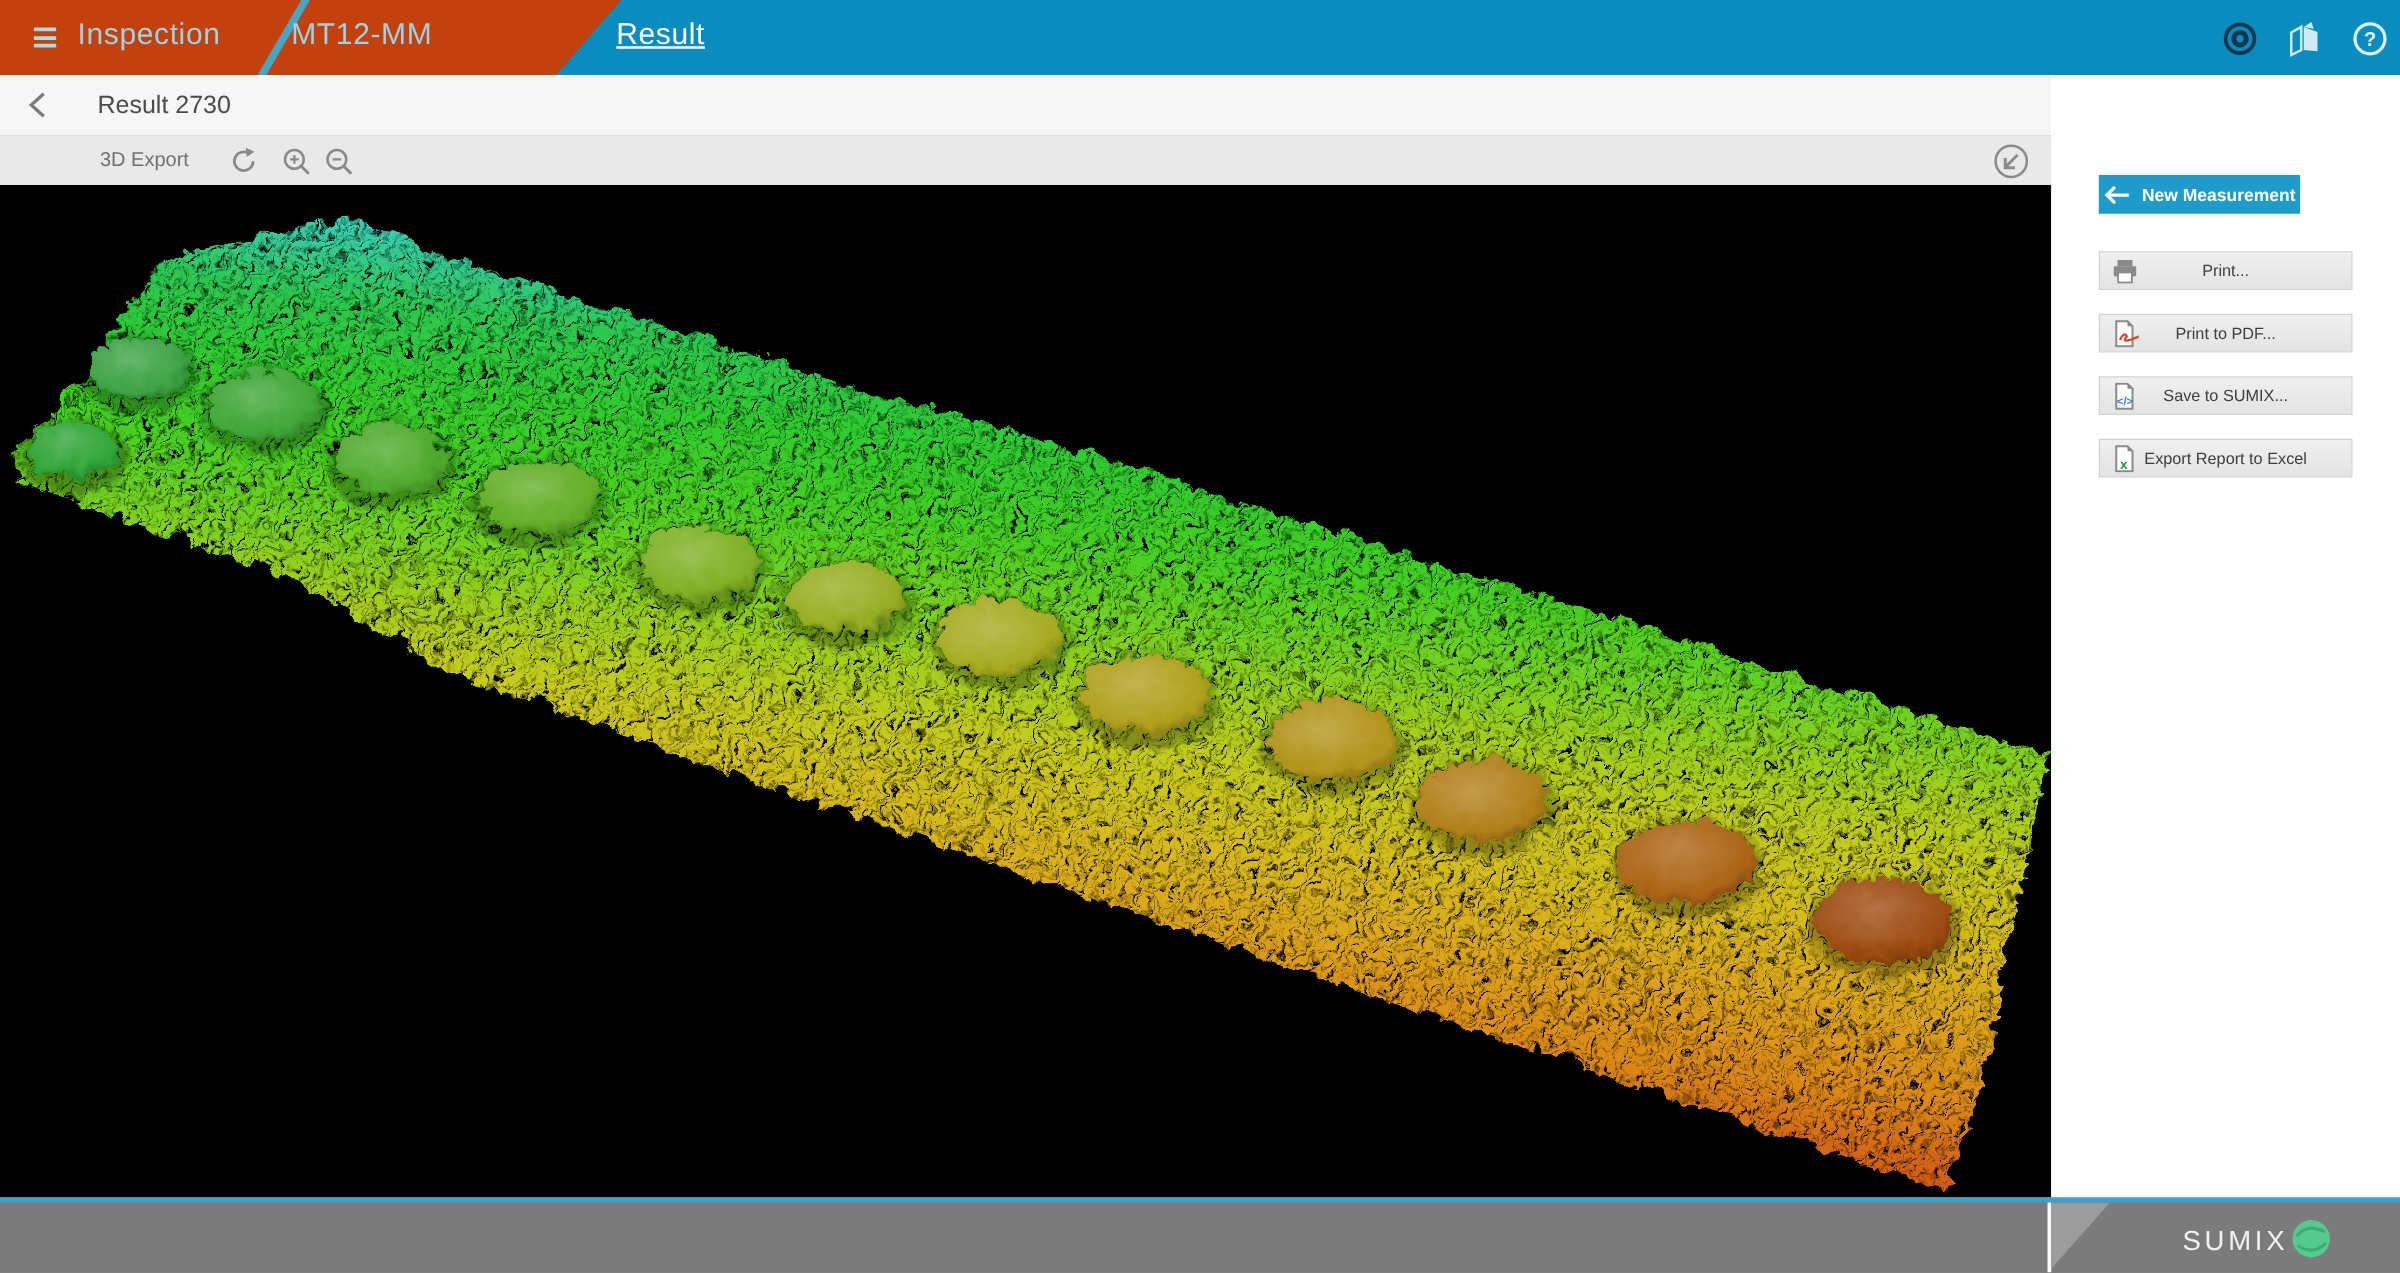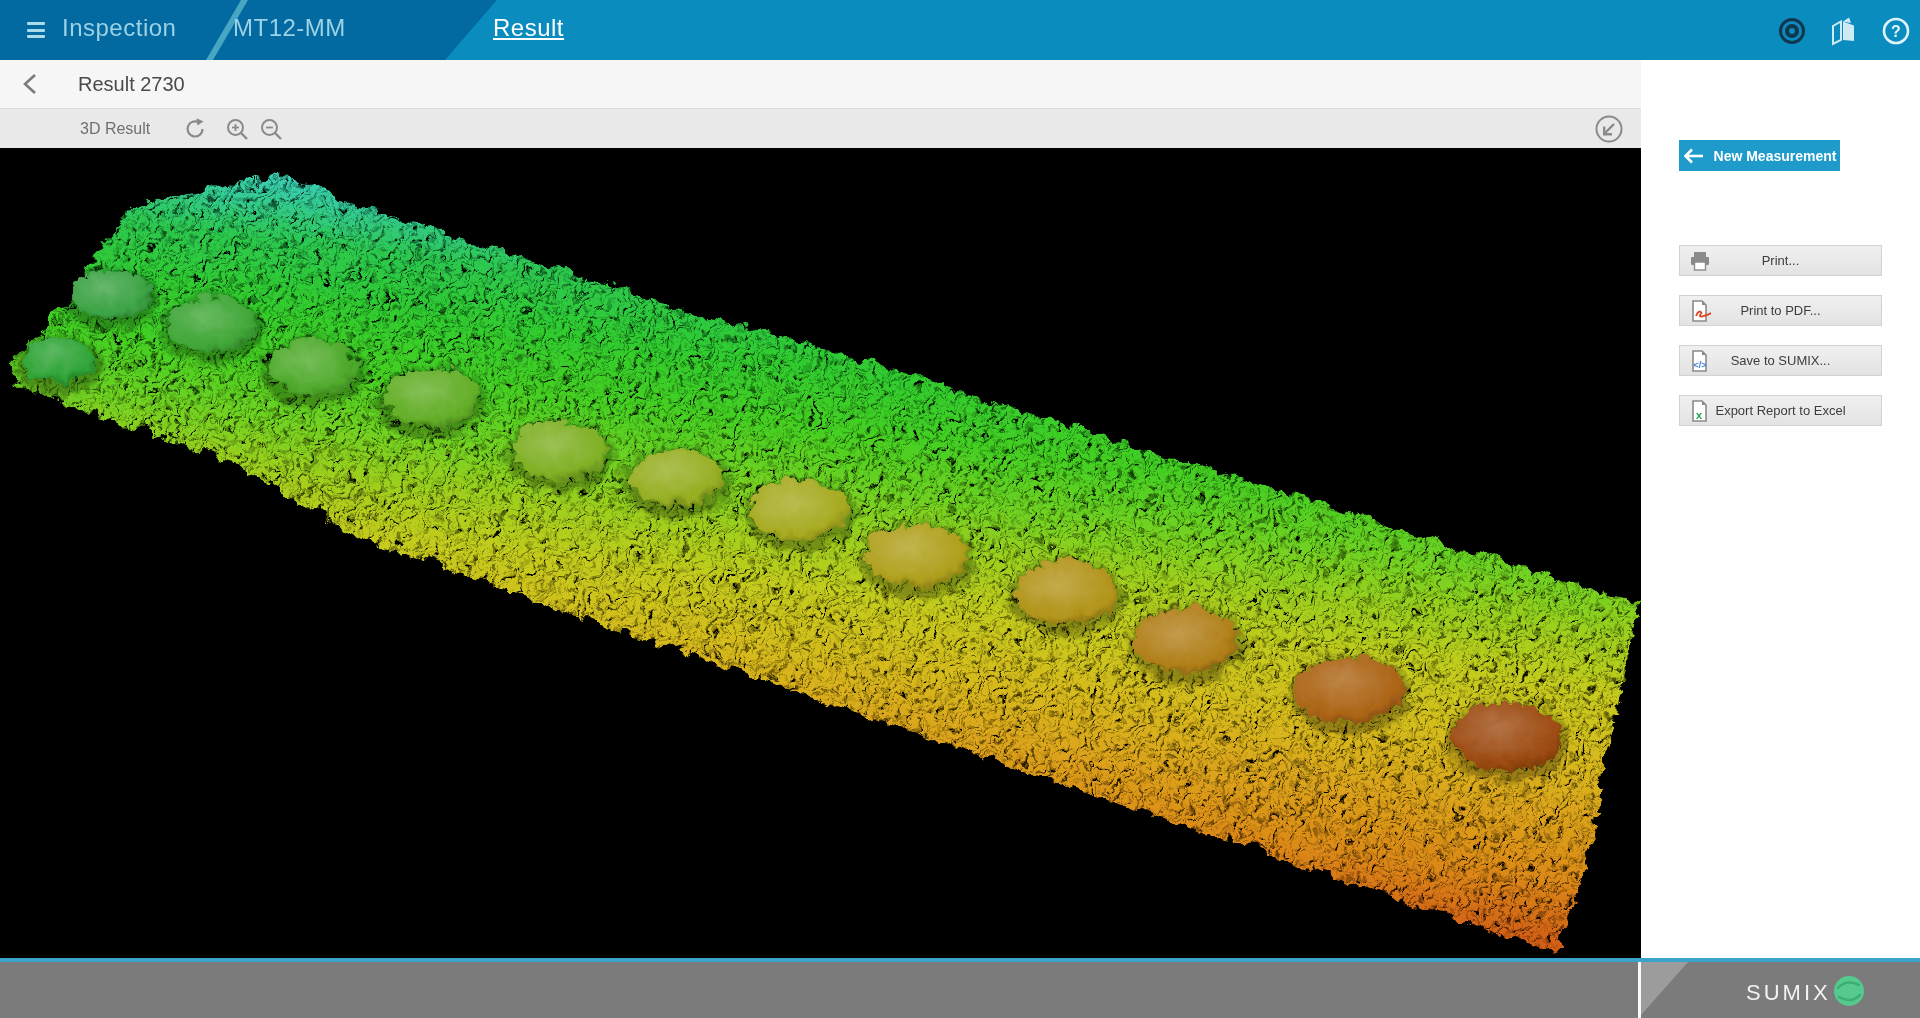--- a/index.html
+++ b/index.html
@@ -2,21 +2,21 @@
 <html><head>
 <meta charset="utf-8">
 <style>
   html,body{margin:0;padding:0;}
   body{
     width:1920px;height:1018px;position:relative;overflow:hidden;
     font-family:"Liberation Sans",sans-serif;background:#ffffff;
     -webkit-font-smoothing:antialiased;
   }
   
-  .topbar{position:absolute;left:0;top:0;width:1920px;height:60px;background:#0369a1;}
+  .topbar{position:absolute;left:0;top:0;width:1920px;height:60px;background:#c2410c;}
   .topbar-bright{position:absolute;inset:0;background:#0A8DBE;
     clip-path:polygon(497px 0,1920px 0,1920px 60px,445px 60px);}
   .topbar-sep{position:absolute;inset:0;background:#46A6C4;
     clip-path:polygon(241px 0,248px 0,213px 60px,206px 60px);}
   .hamburger{position:absolute;left:27px;top:22px;width:18px;height:16px;cursor:pointer;}
   .hamburger i{display:block;height:3px;margin-bottom:3.5px;background:#A9DCEA;border-radius:1px;}
   .tab{position:absolute;top:14px;font-size:24px;font-weight:300;color:#9BD2E5;letter-spacing:0.5px;cursor:pointer;}
   .tab.active{color:#FFFFFF;font-weight:400;text-decoration:underline;}
   .tab-inspection{left:62px;}
   .tab-mt12{left:233px;}
@@ -37,21 +37,21 @@
   .tool-collapse{left:1594px;top:5px;width:30px;height:30px;}
   
   .viewport{position:absolute;left:0;top:148px;width:1641px;height:810px;background:#000000;cursor:grab;}
   
   .panel{position:absolute;left:1641px;top:60px;width:279px;height:898px;background:#FFFFFF;}
   .btn-new{position:absolute;left:38px;top:80px;width:161px;height:31px;background:#1F9BCB;
     color:#FFFFFF;font-weight:bold;font-size:14px;display:flex;align-items:center;
     justify-content:center;gap:9px;cursor:pointer;}
   .btn-grey{position:absolute;left:38px;width:203px;height:31px;
     background:linear-gradient(#F0F0F0,#E3E3E3);border:1px solid #D2D2D2;box-sizing:border-box;
-    font-size:13px;color:#3D3D3D;display:flex;align-items:center;justify-content:center;cursor:pointer;margin-top:44px;}
+    font-size:13px;color:#3D3D3D;display:flex;align-items:center;justify-content:center;cursor:pointer;}
   .btn-grey .bicon{position:absolute;left:9px;top:4px;width:22px;height:22px;}
   .btn-print{top:141px;}.btn-pdf{top:191px;}.btn-html{top:241px;}.btn-excel{top:291px;}
   
   .footer{position:absolute;left:0;top:958px;width:1920px;height:60px;background:#7B7B7B;
     border-top:4px solid #3BA3C9;box-sizing:border-box;padding-left:44px;}
   .footer-divider{position:absolute;left:1638px;top:0;width:3px;height:56px;background:#FAFAFA;}
   .footer-diag{position:absolute;left:1641px;top:0;width:60px;height:56px;background:#9C9C9C;
     clip-path:polygon(0 0,47px 0,0 53px);}
   .brand{position:absolute;left:1746px;top:18px;font-size:22px;letter-spacing:3px;color:#F2F2F2;}
   .brand-logo{position:absolute;left:1832px;top:12px;width:34px;height:34px;}
@@ -87,21 +87,21 @@
 </div>
 
 <div class="crumbbar">
   <svg class="back-btn" viewBox="0 0 24 24">
     <polyline points="15,3 5,12 15,21" fill="none" stroke="#7A7A7A" stroke-width="2.6"></polyline>
   </svg>
   <div class="crumb-title">Result 2730</div>
 </div>
 
 <div class="viewbar">
-  <div class="view-label">3D Result</div>
+  <div class="view-label">3D Export</div>
   <svg class="tool-icon tool-rotate" viewBox="0 0 26 26">
     <path d="M20.5 13 a7.5 7.5 0 1 1 -3.4-6.3" fill="none" stroke="#8A8A8A" stroke-width="2.2"></path>
     <polygon points="14.6,2.2 21.6,5.4 15.4,9.6" fill="#8A8A8A"></polygon>
   </svg>
   <svg class="tool-icon tool-zoomin" viewBox="0 0 26 26">
     <circle cx="11.5" cy="11.5" r="7.5" fill="none" stroke="#8A8A8A" stroke-width="2"></circle>
     <line x1="17" y1="17" x2="23" y2="23" stroke="#8A8A8A" stroke-width="2.4"></line>
     <line x1="8" y1="11.5" x2="15" y2="11.5" stroke="#8A8A8A" stroke-width="1.8"></line>
     <line x1="11.5" y1="8" x2="11.5" y2="15" stroke="#8A8A8A" stroke-width="1.8"></line>
   </svg>

